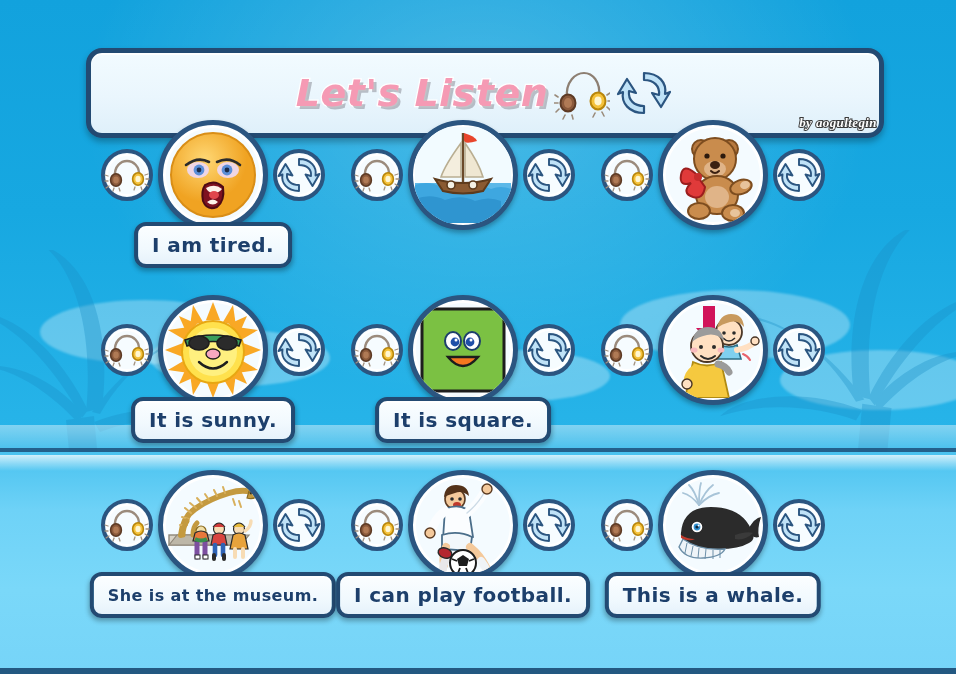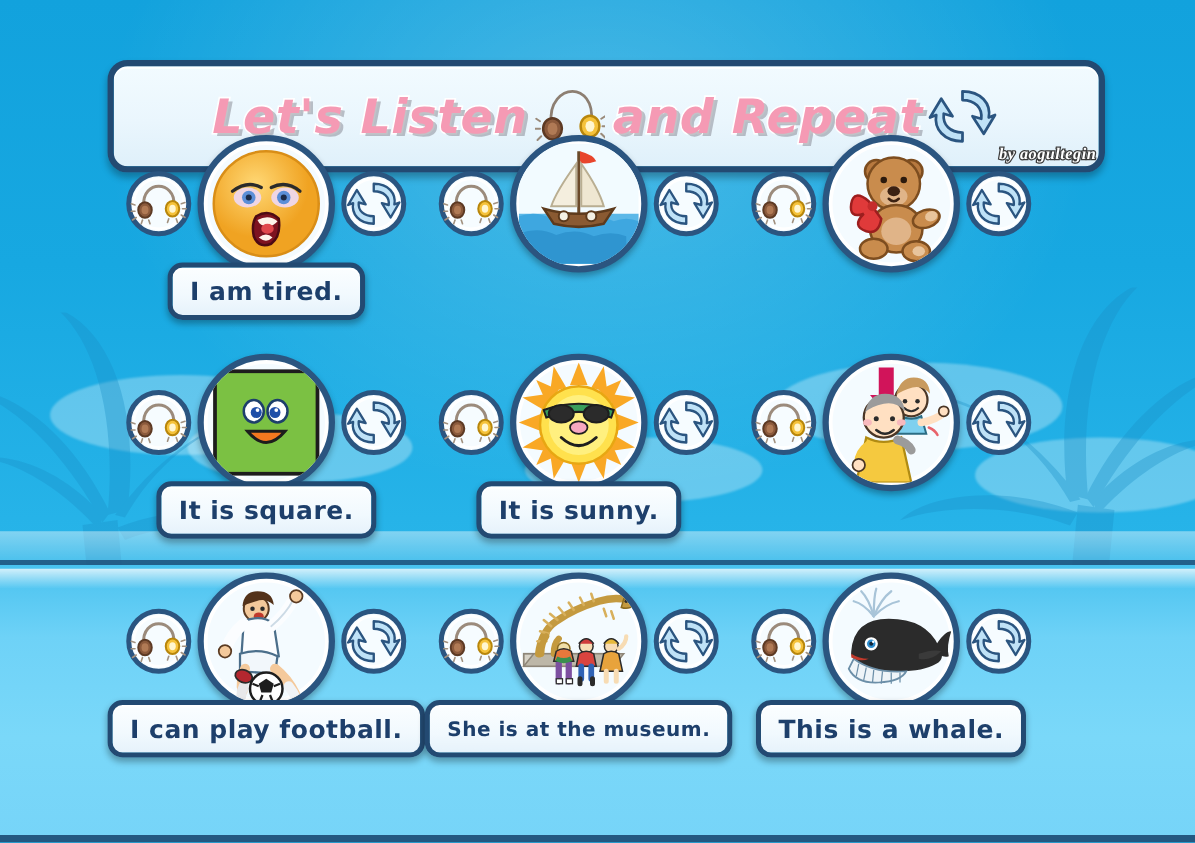--- a/index.html
+++ b/index.html
@@ -50,21 +50,21 @@
   .hdr-repeat{width:60px;height:60px;margin-left:-2px;}
   .byline{
     position:absolute;right:2px;bottom:2px;
     font-size:13px;font-weight:bold;font-style:italic;
     font-family:Liberation Serif, serif;
     color:#ffffff;-webkit-text-stroke:2px #3a3a3a;paint-order:stroke fill;
     letter-spacing:.4px;
   }
 
   
-  #grid{position:absolute;left:0;top:104px;width:956px;display:flex;flex-wrap:wrap;align-items:flex-end;}
+  #grid{position:absolute;left:0;top:116px;width:956px;display:flex;flex-wrap:wrap;align-items:flex-end;}
   .card{width:250px;height:175px;margin:0 0 0 0;position:relative;}
   .row{display:flex;width:956px;height:175px;}
   .card-row-pad{width:88px;}
 
   .card-top{position:absolute;left:0;top:0;width:250px;height:118px;
             display:flex;align-items:center;justify-content:center;gap:4px;}
 
   .side-btn{width:54px;height:54px;flex:0 0 54px;position:relative;z-index:3;}
   .main-circle{
     width:100px;height:100px;flex:0 0 100px;border-radius:50%;
@@ -154,21 +154,20 @@
             <path d="M54 36 L57 36"></path>
             <path d="M53 42 L56 45"></path>
           <path d="M11 50 L9 54"></path>
             <path d="M18 50 L19 54"></path>
           <path d="M41 48 L39 52"></path>
             <path d="M48 47 L50 51"></path>
         </g>
       </svg>
     </span>
 
-    <span class="title-text">and Repeat</span>
 
     <span class="hdr-repeat">
       <svg width="60" height="60" viewBox="0 0 60 60">
         <g fill="#bfe2f7" stroke="#2b5580" stroke-width="2.2" stroke-linejoin="round">
           <path d="M30 10 C45 10 53 20 51 31 L56 29 L47 44 L38 30 L45 32 C46 23 40 17 30 17 Z"></path>
           <path d="M30 50 C15 50 7 40 9 29 L4 31 L13 16 L22 30 L15 28 C14 37 20 43 30 43 Z"></path>
         </g>
       </svg>
     </span>
 
@@ -344,70 +343,20 @@
               <g fill="#bfe2f7" stroke="#2b5580" stroke-width="1.9" stroke-linejoin="round">
                 <path d="M27 11 C39 11 45 19 43.5 27.5 L47.5 26 L40.5 38 L33.5 26.5 L39 28 C39.8 21.5 35 17 27 17 Z"></path>
                 <path d="M27 43 C15 43 9 35 10.5 26.5 L6.5 28 L13.5 16 L20.5 27.5 L15 26 C14.2 32.5 19 37 27 37 Z"></path>
               </g>
             </svg></span>
         </div>
       </div>
     </div>
     <div class="row">
       <div class="card-row-pad"></div>
-      <div class="card">
-        <div class="card-top">
-          <span class="side-btn"><svg width="54" height="54" viewBox="0 0 54 54">
-              <circle cx="27" cy="27" r="24" fill="#f6fcff" stroke="#2b5580" stroke-width="4"></circle>
-              <circle cx="27" cy="27" r="20" fill="none" stroke="#ffffff" stroke-width="2"></circle>
-              <g>
-                <path d="M15 29 C14 18 21 13 27 13 C33 13 40 18 39 28" fill="none" stroke="#9b8b7c" stroke-width="2.4" stroke-linecap="round"></path>
-                <ellipse cx="16" cy="32" rx="5.4" ry="6.2" fill="#8b5a3c" stroke="#5d3a24" stroke-width="1.6"></ellipse>
-                <ellipse cx="16" cy="32" rx="2.8" ry="3.4" fill="#b07a55"></ellipse>
-                <ellipse cx="38" cy="31" rx="5.4" ry="6.2" fill="#f5c23a" stroke="#b8860b" stroke-width="1.6"></ellipse>
-                <ellipse cx="38" cy="31" rx="2.6" ry="3.2" fill="#fff6d0"></ellipse>
-                <g stroke="#a2917f" stroke-width="1.3" stroke-linecap="round">
-                  <path d="M8 28 L5 27"></path>
-                  <path d="M8 33 L5 33"></path>
-                  <path d="M9 38 L6 40"></path>
-                  <path d="M45 27 L48 26"></path>
-                  <path d="M46 31 L49 31"></path>
-                  <path d="M45 36 L48 38"></path>
-                  <path d="M14 40 L13 43"></path>
-                  <path d="M19 40 L20 43"></path>
-                  <path d="M35 39 L34 42"></path>
-                  <path d="M41 39 L42 42"></path>
-                </g>
-              </g>
-            </svg></span>
-          <div class="main-circle">
-            <svg width="90" height="90" viewBox="0 0 90 90">
-    <rect x="4" y="4" width="82" height="82" fill="#7bc143" stroke="#1d1d1d" stroke-width="3"></rect>
-    <ellipse cx="35" cy="36" rx="8" ry="9" fill="#ffffff" stroke="#1d3f6b" stroke-width="2"></ellipse>
-    <ellipse cx="54" cy="36" rx="8" ry="9" fill="#ffffff" stroke="#1d3f6b" stroke-width="2"></ellipse>
-    <circle cx="37" cy="37" r="4.4" fill="#1f4fa8"></circle>
-              <circle cx="52" cy="37" r="4.4" fill="#1f4fa8"></circle>
-    <circle cx="38" cy="35" r="1.5" fill="#fff"></circle>
-              <circle cx="53" cy="35" r="1.5" fill="#fff"></circle>
-    <path d="M30 52 q15 18 30 0 Z" fill="#f4781f" stroke="#1d1d1d" stroke-width="2.4"></path>
-  </svg>
-          </div>
-          <span class="side-btn"><svg width="54" height="54" viewBox="0 0 54 54">
-              <circle cx="27" cy="27" r="24" fill="#f6fcff" stroke="#2b5580" stroke-width="4"></circle>
-              <circle cx="27" cy="27" r="20" fill="none" stroke="#ffffff" stroke-width="2"></circle>
-              <g fill="#bfe2f7" stroke="#2b5580" stroke-width="1.9" stroke-linejoin="round">
-                <path d="M27 11 C39 11 45 19 43.5 27.5 L47.5 26 L40.5 38 L33.5 26.5 L39 28 C39.8 21.5 35 17 27 17 Z"></path>
-                <path d="M27 43 C15 43 9 35 10.5 26.5 L6.5 28 L13.5 16 L20.5 27.5 L15 26 C14.2 32.5 19 37 27 37 Z"></path>
-              </g>
-            </svg></span>
-        </div>
-        <div class="label">
-          <span>It is square.</span>
-        </div>
-      </div>
       <div class="card">
         <div class="card-top">
           <span class="side-btn"><svg width="54" height="54" viewBox="0 0 54 54">
               <circle cx="27" cy="27" r="24" fill="#f6fcff" stroke="#2b5580" stroke-width="4"></circle>
               <circle cx="27" cy="27" r="20" fill="none" stroke="#ffffff" stroke-width="2"></circle>
               <g>
                 <path d="M15 29 C14 18 21 13 27 13 C33 13 40 18 39 28" fill="none" stroke="#9b8b7c" stroke-width="2.4" stroke-linecap="round"></path>
                 <ellipse cx="16" cy="32" rx="5.4" ry="6.2" fill="#8b5a3c" stroke="#5d3a24" stroke-width="1.6"></ellipse>
                 <ellipse cx="16" cy="32" rx="2.8" ry="3.4" fill="#b07a55"></ellipse>
                 <ellipse cx="38" cy="31" rx="5.4" ry="6.2" fill="#f5c23a" stroke="#b8860b" stroke-width="1.6"></ellipse>
@@ -487,20 +436,70 @@
                   <path d="M46 31 L49 31"></path>
                   <path d="M45 36 L48 38"></path>
                   <path d="M14 40 L13 43"></path>
                   <path d="M19 40 L20 43"></path>
                   <path d="M35 39 L34 42"></path>
                   <path d="M41 39 L42 42"></path>
                 </g>
               </g>
             </svg></span>
           <div class="main-circle">
+            <svg width="90" height="90" viewBox="0 0 90 90">
+    <rect x="4" y="4" width="82" height="82" fill="#7bc143" stroke="#1d1d1d" stroke-width="3"></rect>
+    <ellipse cx="35" cy="36" rx="8" ry="9" fill="#ffffff" stroke="#1d3f6b" stroke-width="2"></ellipse>
+    <ellipse cx="54" cy="36" rx="8" ry="9" fill="#ffffff" stroke="#1d3f6b" stroke-width="2"></ellipse>
+    <circle cx="37" cy="37" r="4.4" fill="#1f4fa8"></circle>
+              <circle cx="52" cy="37" r="4.4" fill="#1f4fa8"></circle>
+    <circle cx="38" cy="35" r="1.5" fill="#fff"></circle>
+              <circle cx="53" cy="35" r="1.5" fill="#fff"></circle>
+    <path d="M30 52 q15 18 30 0 Z" fill="#f4781f" stroke="#1d1d1d" stroke-width="2.4"></path>
+  </svg>
+          </div>
+          <span class="side-btn"><svg width="54" height="54" viewBox="0 0 54 54">
+              <circle cx="27" cy="27" r="24" fill="#f6fcff" stroke="#2b5580" stroke-width="4"></circle>
+              <circle cx="27" cy="27" r="20" fill="none" stroke="#ffffff" stroke-width="2"></circle>
+              <g fill="#bfe2f7" stroke="#2b5580" stroke-width="1.9" stroke-linejoin="round">
+                <path d="M27 11 C39 11 45 19 43.5 27.5 L47.5 26 L40.5 38 L33.5 26.5 L39 28 C39.8 21.5 35 17 27 17 Z"></path>
+                <path d="M27 43 C15 43 9 35 10.5 26.5 L6.5 28 L13.5 16 L20.5 27.5 L15 26 C14.2 32.5 19 37 27 37 Z"></path>
+              </g>
+            </svg></span>
+        </div>
+        <div class="label">
+          <span>It is square.</span>
+        </div>
+      </div>
+      <div class="card">
+        <div class="card-top">
+          <span class="side-btn"><svg width="54" height="54" viewBox="0 0 54 54">
+              <circle cx="27" cy="27" r="24" fill="#f6fcff" stroke="#2b5580" stroke-width="4"></circle>
+              <circle cx="27" cy="27" r="20" fill="none" stroke="#ffffff" stroke-width="2"></circle>
+              <g>
+                <path d="M15 29 C14 18 21 13 27 13 C33 13 40 18 39 28" fill="none" stroke="#9b8b7c" stroke-width="2.4" stroke-linecap="round"></path>
+                <ellipse cx="16" cy="32" rx="5.4" ry="6.2" fill="#8b5a3c" stroke="#5d3a24" stroke-width="1.6"></ellipse>
+                <ellipse cx="16" cy="32" rx="2.8" ry="3.4" fill="#b07a55"></ellipse>
+                <ellipse cx="38" cy="31" rx="5.4" ry="6.2" fill="#f5c23a" stroke="#b8860b" stroke-width="1.6"></ellipse>
+                <ellipse cx="38" cy="31" rx="2.6" ry="3.2" fill="#fff6d0"></ellipse>
+                <g stroke="#a2917f" stroke-width="1.3" stroke-linecap="round">
+                  <path d="M8 28 L5 27"></path>
+                  <path d="M8 33 L5 33"></path>
+                  <path d="M9 38 L6 40"></path>
+                  <path d="M45 27 L48 26"></path>
+                  <path d="M46 31 L49 31"></path>
+                  <path d="M45 36 L48 38"></path>
+                  <path d="M14 40 L13 43"></path>
+                  <path d="M19 40 L20 43"></path>
+                  <path d="M35 39 L34 42"></path>
+                  <path d="M41 39 L42 42"></path>
+                </g>
+              </g>
+            </svg></span>
+          <div class="main-circle">
             <svg width="96" height="96" viewBox="0 0 96 96">
     <path d="M38 4 h12 v22 h7 l-13 16 -13 -16 h7Z" fill="#d1145a"></path>
     <circle cx="64" cy="30" r="13" fill="#ffe0c2" stroke="#4a3626" stroke-width="1.8"></circle>
     <path d="M52 26 q3 -14 14 -14 q12 0 13 13 q-6 -7 -14 -5 q-8 2 -13 6Z" fill="#c89a5e"></path>
     <circle cx="59" cy="31" r="1.8" fill="#2b2b2b"></circle>
               <circle cx="69" cy="31" r="1.8" fill="#2b2b2b"></circle>
     <path d="M58 36 q6 6 12 0 q-6 6 -12 0Z" fill="#fff" stroke="#2b2b2b" stroke-width="1.5"></path>
     <path d="M56 43 q8 4 16 0 l4 14 -24 0Z" fill="#7fd0ef" stroke="#2b6d85" stroke-width="1.6"></path>
     <path d="M72 48 q12 -2 18 -8" fill="none" stroke="#ffe0c2" stroke-width="6" stroke-linecap="round"></path>
     <circle cx="90" cy="39" r="4" fill="#ffe0c2" stroke="#4a3626" stroke-width="1.4"></circle>
@@ -524,82 +523,20 @@
               <g fill="#bfe2f7" stroke="#2b5580" stroke-width="1.9" stroke-linejoin="round">
                 <path d="M27 11 C39 11 45 19 43.5 27.5 L47.5 26 L40.5 38 L33.5 26.5 L39 28 C39.8 21.5 35 17 27 17 Z"></path>
                 <path d="M27 43 C15 43 9 35 10.5 26.5 L6.5 28 L13.5 16 L20.5 27.5 L15 26 C14.2 32.5 19 37 27 37 Z"></path>
               </g>
             </svg></span>
         </div>
       </div>
     </div>
     <div class="row">
       <div class="card-row-pad"></div>
-      <div class="card">
-        <div class="card-top">
-          <span class="side-btn"><svg width="54" height="54" viewBox="0 0 54 54">
-              <circle cx="27" cy="27" r="24" fill="#f6fcff" stroke="#2b5580" stroke-width="4"></circle>
-              <circle cx="27" cy="27" r="20" fill="none" stroke="#ffffff" stroke-width="2"></circle>
-              <g>
-                <path d="M15 29 C14 18 21 13 27 13 C33 13 40 18 39 28" fill="none" stroke="#9b8b7c" stroke-width="2.4" stroke-linecap="round"></path>
-                <ellipse cx="16" cy="32" rx="5.4" ry="6.2" fill="#8b5a3c" stroke="#5d3a24" stroke-width="1.6"></ellipse>
-                <ellipse cx="16" cy="32" rx="2.8" ry="3.4" fill="#b07a55"></ellipse>
-                <ellipse cx="38" cy="31" rx="5.4" ry="6.2" fill="#f5c23a" stroke="#b8860b" stroke-width="1.6"></ellipse>
-                <ellipse cx="38" cy="31" rx="2.6" ry="3.2" fill="#fff6d0"></ellipse>
-                <g stroke="#a2917f" stroke-width="1.3" stroke-linecap="round">
-                  <path d="M8 28 L5 27"></path>
-                  <path d="M8 33 L5 33"></path>
-                  <path d="M9 38 L6 40"></path>
-                  <path d="M45 27 L48 26"></path>
-                  <path d="M46 31 L49 31"></path>
-                  <path d="M45 36 L48 38"></path>
-                  <path d="M14 40 L13 43"></path>
-                  <path d="M19 40 L20 43"></path>
-                  <path d="M35 39 L34 42"></path>
-                  <path d="M41 39 L42 42"></path>
-                </g>
-              </g>
-            </svg></span>
-          <div class="main-circle">
-            <svg width="96" height="96" viewBox="0 0 96 96">
-    <circle cx="40" cy="22" r="10" fill="#f4c99b" stroke="#5b3b22" stroke-width="1.6"></circle>
-    <path d="M29 20 q1 -12 12 -12 q12 0 13 11 q-7 -6 -14 -3 q-7 2 -11 4Z" fill="#53321a"></path>
-    <circle cx="37" cy="22" r="1.8" fill="#2b2b2b"></circle>
-              <circle cx="45" cy="22" r="1.8" fill="#2b2b2b"></circle>
-    <ellipse cx="42" cy="28" rx="4" ry="3" fill="#c0392b"></ellipse>
-    <path d="M30 32 q14 -6 24 2 l4 26 -30 2Z" fill="#fbfdff" stroke="#4b6e8a" stroke-width="1.8"></path>
-    <path d="M52 36 q12 -10 18 -22" fill="none" stroke="#fbfdff" stroke-width="9" stroke-linecap="round"></path>
-    <path d="M52 36 q12 -10 18 -22" fill="none" stroke="#cddbe6" stroke-width="1.4" stroke-linecap="round"></path>
-    <circle cx="72" cy="12" r="5" fill="#f4c99b" stroke="#5b3b22" stroke-width="1.4"></circle>
-    <path d="M30 34 q-10 8 -14 20" fill="none" stroke="#fbfdff" stroke-width="9" stroke-linecap="round"></path>
-    <circle cx="15" cy="56" r="5" fill="#f4c99b" stroke="#5b3b22" stroke-width="1.4"></circle>
-    <path d="M27 58 q16 -5 30 2 l-2 14 -28 -2Z" fill="#f2f7fb" stroke="#4b6e8a" stroke-width="1.8"></path>
-    <path d="M31 70 q-4 10 -2 18" fill="none" stroke="#f4c99b" stroke-width="8" stroke-linecap="round"></path>
-    <path d="M30 84 q-2 4 -2 8" fill="none" stroke="#e8e8ea" stroke-width="8" stroke-linecap="round"></path>
-    <path d="M55 70 q10 8 16 20" fill="none" stroke="#f4c99b" stroke-width="8" stroke-linecap="round"></path>
-    <path d="M66 84 q4 5 6 10" fill="none" stroke="#f0f3f6" stroke-width="8" stroke-linecap="round"></path>
-    <ellipse cx="30" cy="76" rx="7" ry="5" fill="#b3272f" stroke="#2b2b2b" stroke-width="1.4" transform="rotate(20 30 76)"></ellipse>
-    <circle cx="48" cy="86" r="13" fill="#ffffff" stroke="#1d1d1d" stroke-width="2"></circle>
-    <path d="M48 78 l6 4 -2 7 -8 0 -2 -7Z" fill="#1d1d1d"></path>
-    <path d="M37 82 l5 2 M59 82 l-5 2 M43 96 l2 -5 M53 96 l-2 -5" stroke="#1d1d1d" stroke-width="1.8"></path>
-  </svg>
-          </div>
-          <span class="side-btn"><svg width="54" height="54" viewBox="0 0 54 54">
-              <circle cx="27" cy="27" r="24" fill="#f6fcff" stroke="#2b5580" stroke-width="4"></circle>
-              <circle cx="27" cy="27" r="20" fill="none" stroke="#ffffff" stroke-width="2"></circle>
-              <g fill="#bfe2f7" stroke="#2b5580" stroke-width="1.9" stroke-linejoin="round">
-                <path d="M27 11 C39 11 45 19 43.5 27.5 L47.5 26 L40.5 38 L33.5 26.5 L39 28 C39.8 21.5 35 17 27 17 Z"></path>
-                <path d="M27 43 C15 43 9 35 10.5 26.5 L6.5 28 L13.5 16 L20.5 27.5 L15 26 C14.2 32.5 19 37 27 37 Z"></path>
-              </g>
-            </svg></span>
-        </div>
-        <div class="label">
-          <span>I can play football.</span>
-        </div>
-      </div>
       <div class="card">
         <div class="card-top">
           <span class="side-btn"><svg width="54" height="54" viewBox="0 0 54 54">
               <circle cx="27" cy="27" r="24" fill="#f6fcff" stroke="#2b5580" stroke-width="4"></circle>
               <circle cx="27" cy="27" r="20" fill="none" stroke="#ffffff" stroke-width="2"></circle>
               <g>
                 <path d="M15 29 C14 18 21 13 27 13 C33 13 40 18 39 28" fill="none" stroke="#9b8b7c" stroke-width="2.4" stroke-linecap="round"></path>
                 <ellipse cx="16" cy="32" rx="5.4" ry="6.2" fill="#8b5a3c" stroke="#5d3a24" stroke-width="1.6"></ellipse>
                 <ellipse cx="16" cy="32" rx="2.8" ry="3.4" fill="#b07a55"></ellipse>
                 <ellipse cx="38" cy="31" rx="5.4" ry="6.2" fill="#f5c23a" stroke="#b8860b" stroke-width="1.6"></ellipse>
@@ -691,20 +628,82 @@
                   <path d="M45 36 L48 38"></path>
                   <path d="M14 40 L13 43"></path>
                   <path d="M19 40 L20 43"></path>
                   <path d="M35 39 L34 42"></path>
                   <path d="M41 39 L42 42"></path>
                 </g>
               </g>
             </svg></span>
           <div class="main-circle">
             <svg width="96" height="96" viewBox="0 0 96 96">
+    <circle cx="40" cy="22" r="10" fill="#f4c99b" stroke="#5b3b22" stroke-width="1.6"></circle>
+    <path d="M29 20 q1 -12 12 -12 q12 0 13 11 q-7 -6 -14 -3 q-7 2 -11 4Z" fill="#53321a"></path>
+    <circle cx="37" cy="22" r="1.8" fill="#2b2b2b"></circle>
+              <circle cx="45" cy="22" r="1.8" fill="#2b2b2b"></circle>
+    <ellipse cx="42" cy="28" rx="4" ry="3" fill="#c0392b"></ellipse>
+    <path d="M30 32 q14 -6 24 2 l4 26 -30 2Z" fill="#fbfdff" stroke="#4b6e8a" stroke-width="1.8"></path>
+    <path d="M52 36 q12 -10 18 -22" fill="none" stroke="#fbfdff" stroke-width="9" stroke-linecap="round"></path>
+    <path d="M52 36 q12 -10 18 -22" fill="none" stroke="#cddbe6" stroke-width="1.4" stroke-linecap="round"></path>
+    <circle cx="72" cy="12" r="5" fill="#f4c99b" stroke="#5b3b22" stroke-width="1.4"></circle>
+    <path d="M30 34 q-10 8 -14 20" fill="none" stroke="#fbfdff" stroke-width="9" stroke-linecap="round"></path>
+    <circle cx="15" cy="56" r="5" fill="#f4c99b" stroke="#5b3b22" stroke-width="1.4"></circle>
+    <path d="M27 58 q16 -5 30 2 l-2 14 -28 -2Z" fill="#f2f7fb" stroke="#4b6e8a" stroke-width="1.8"></path>
+    <path d="M31 70 q-4 10 -2 18" fill="none" stroke="#f4c99b" stroke-width="8" stroke-linecap="round"></path>
+    <path d="M30 84 q-2 4 -2 8" fill="none" stroke="#e8e8ea" stroke-width="8" stroke-linecap="round"></path>
+    <path d="M55 70 q10 8 16 20" fill="none" stroke="#f4c99b" stroke-width="8" stroke-linecap="round"></path>
+    <path d="M66 84 q4 5 6 10" fill="none" stroke="#f0f3f6" stroke-width="8" stroke-linecap="round"></path>
+    <ellipse cx="30" cy="76" rx="7" ry="5" fill="#b3272f" stroke="#2b2b2b" stroke-width="1.4" transform="rotate(20 30 76)"></ellipse>
+    <circle cx="48" cy="86" r="13" fill="#ffffff" stroke="#1d1d1d" stroke-width="2"></circle>
+    <path d="M48 78 l6 4 -2 7 -8 0 -2 -7Z" fill="#1d1d1d"></path>
+    <path d="M37 82 l5 2 M59 82 l-5 2 M43 96 l2 -5 M53 96 l-2 -5" stroke="#1d1d1d" stroke-width="1.8"></path>
+  </svg>
+          </div>
+          <span class="side-btn"><svg width="54" height="54" viewBox="0 0 54 54">
+              <circle cx="27" cy="27" r="24" fill="#f6fcff" stroke="#2b5580" stroke-width="4"></circle>
+              <circle cx="27" cy="27" r="20" fill="none" stroke="#ffffff" stroke-width="2"></circle>
+              <g fill="#bfe2f7" stroke="#2b5580" stroke-width="1.9" stroke-linejoin="round">
+                <path d="M27 11 C39 11 45 19 43.5 27.5 L47.5 26 L40.5 38 L33.5 26.5 L39 28 C39.8 21.5 35 17 27 17 Z"></path>
+                <path d="M27 43 C15 43 9 35 10.5 26.5 L6.5 28 L13.5 16 L20.5 27.5 L15 26 C14.2 32.5 19 37 27 37 Z"></path>
+              </g>
+            </svg></span>
+        </div>
+        <div class="label">
+          <span>I can play football.</span>
+        </div>
+      </div>
+      <div class="card">
+        <div class="card-top">
+          <span class="side-btn"><svg width="54" height="54" viewBox="0 0 54 54">
+              <circle cx="27" cy="27" r="24" fill="#f6fcff" stroke="#2b5580" stroke-width="4"></circle>
+              <circle cx="27" cy="27" r="20" fill="none" stroke="#ffffff" stroke-width="2"></circle>
+              <g>
+                <path d="M15 29 C14 18 21 13 27 13 C33 13 40 18 39 28" fill="none" stroke="#9b8b7c" stroke-width="2.4" stroke-linecap="round"></path>
+                <ellipse cx="16" cy="32" rx="5.4" ry="6.2" fill="#8b5a3c" stroke="#5d3a24" stroke-width="1.6"></ellipse>
+                <ellipse cx="16" cy="32" rx="2.8" ry="3.4" fill="#b07a55"></ellipse>
+                <ellipse cx="38" cy="31" rx="5.4" ry="6.2" fill="#f5c23a" stroke="#b8860b" stroke-width="1.6"></ellipse>
+                <ellipse cx="38" cy="31" rx="2.6" ry="3.2" fill="#fff6d0"></ellipse>
+                <g stroke="#a2917f" stroke-width="1.3" stroke-linecap="round">
+                  <path d="M8 28 L5 27"></path>
+                  <path d="M8 33 L5 33"></path>
+                  <path d="M9 38 L6 40"></path>
+                  <path d="M45 27 L48 26"></path>
+                  <path d="M46 31 L49 31"></path>
+                  <path d="M45 36 L48 38"></path>
+                  <path d="M14 40 L13 43"></path>
+                  <path d="M19 40 L20 43"></path>
+                  <path d="M35 39 L34 42"></path>
+                  <path d="M41 39 L42 42"></path>
+                </g>
+              </g>
+            </svg></span>
+          <div class="main-circle">
+            <svg width="96" height="96" viewBox="0 0 96 96">
     <g stroke="#a8c4d8" stroke-width="1.8" fill="none" stroke-linecap="round">
       <path d="M34 28 q-4 -14 -10 -20"></path>
                 <path d="M34 28 q0 -16 2 -22"></path>
       <path d="M34 28 q6 -14 14 -20"></path>
                 <path d="M34 28 q-8 -10 -16 -12"></path>
       <path d="M34 28 q10 -10 20 -12"></path>
     </g>
     <path d="M16 56 q2 -26 30 -26 q30 0 40 22 q6 10 -2 14 q-10 6 -30 6 q-26 0 -34 -8 q-5 -4 -4 -8Z" fill="#2b2b2b"></path>
     <path d="M82 54 q8 -14 14 -14 q-4 12 -2 20 q-6 2 -12 -6Z" fill="#2b2b2b"></path>
     <path d="M18 62 q16 12 42 10 q-4 8 -22 9 q-18 1 -24 -11Z" fill="#eef4f8" stroke="#6c8fa8" stroke-width="1.4"></path>

